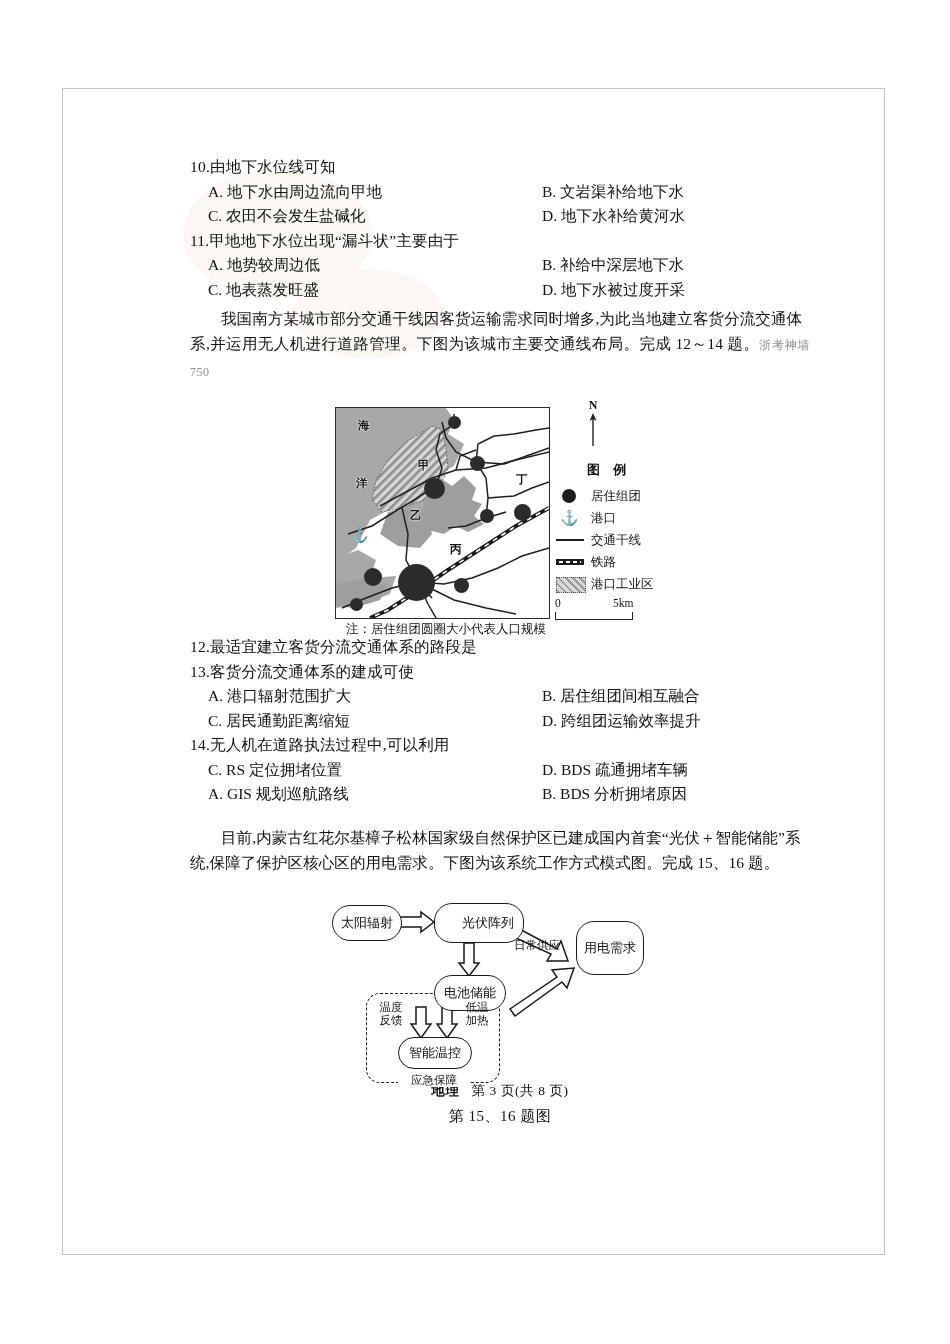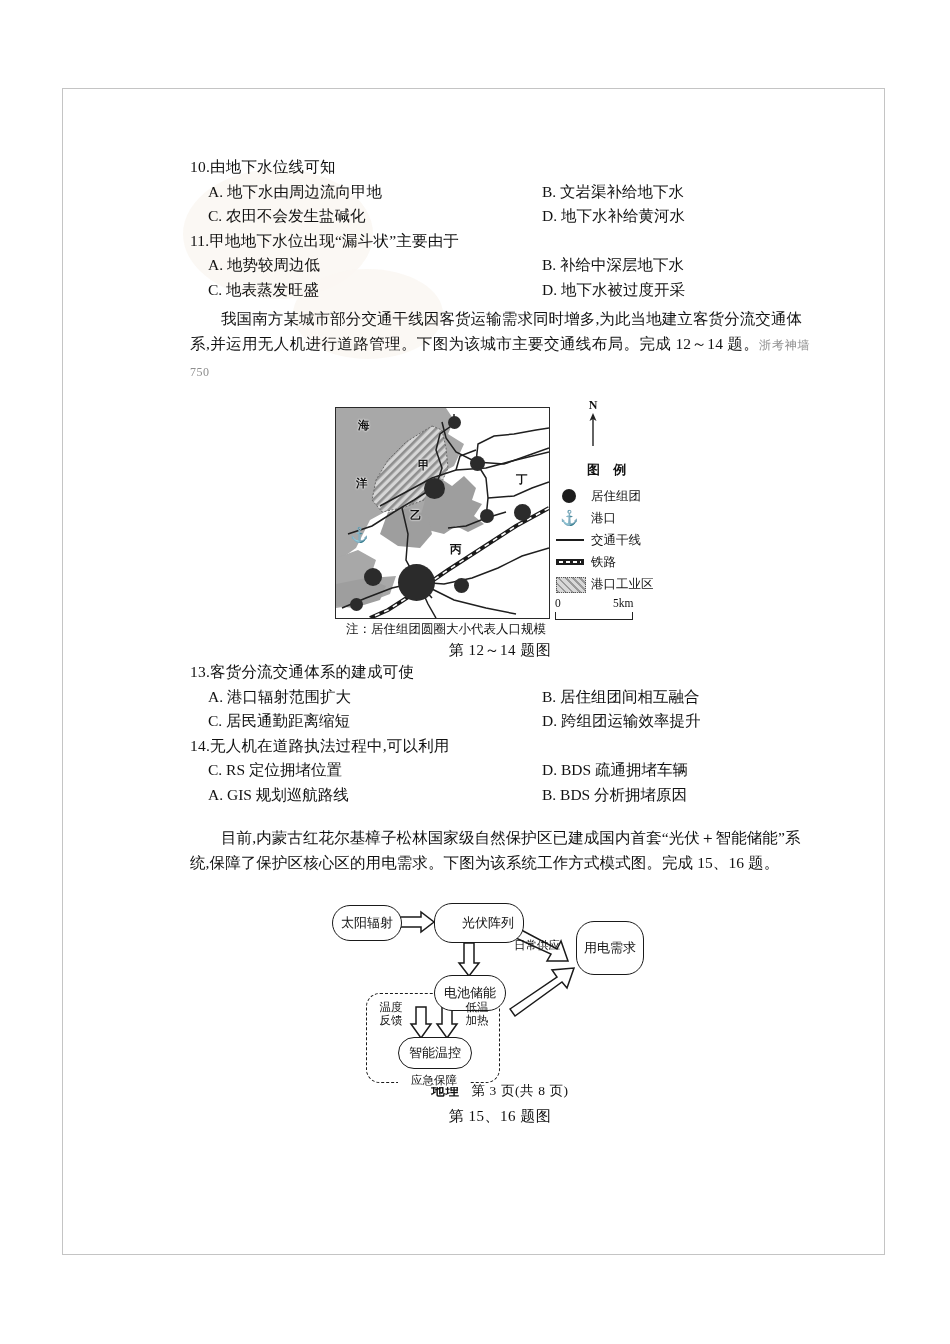--- a/index.html
+++ b/index.html
@@ -459,22 +459,24 @@
       <div id="scalebar">
         <div class="labels">
           <span class="lab0">0</span>
           <span class="lab5">5km</span>
         </div>
         <div class="bar"></div>
       </div>
     </div>
   </div>
 
-  <div class="fig-caption" style="margin-top:12px;">第 12～14 题图</div>
-
+
+  <div class="qline" style="margin-top:6px;">
+    <span class="qnum">12.</span><span>最适宜建立客货分流交通体系的路段是</span>
+  </div>
 
   <div class="qline">
     <span class="qnum">13.</span><span>客货分流交通体系的建成可使</span>
   </div>
   <div class="opts">
     <span class="opt a">A. 港口辐射范围扩大</span>
     <span class="opt b2">B. 居住组团间相互融合</span>
   </div>
   <div class="opts">
     <span class="opt c">C. 居民通勤距离缩短</span>

